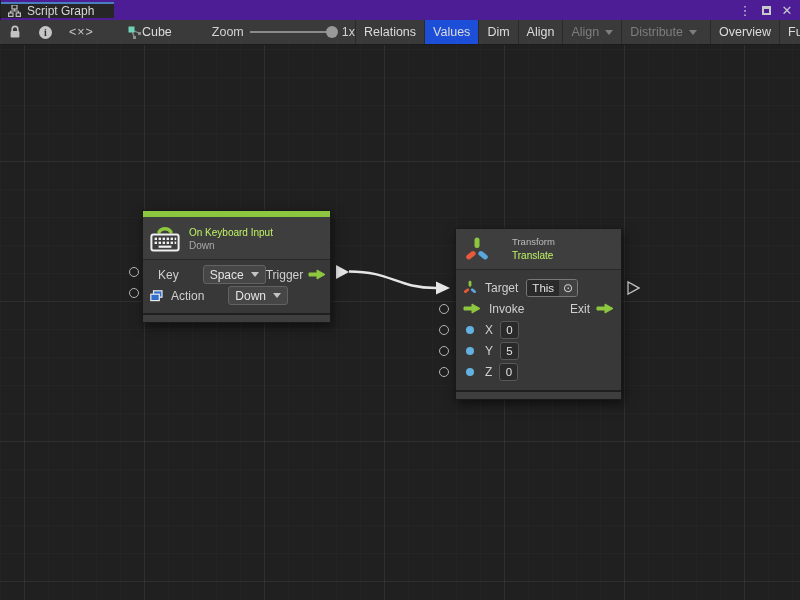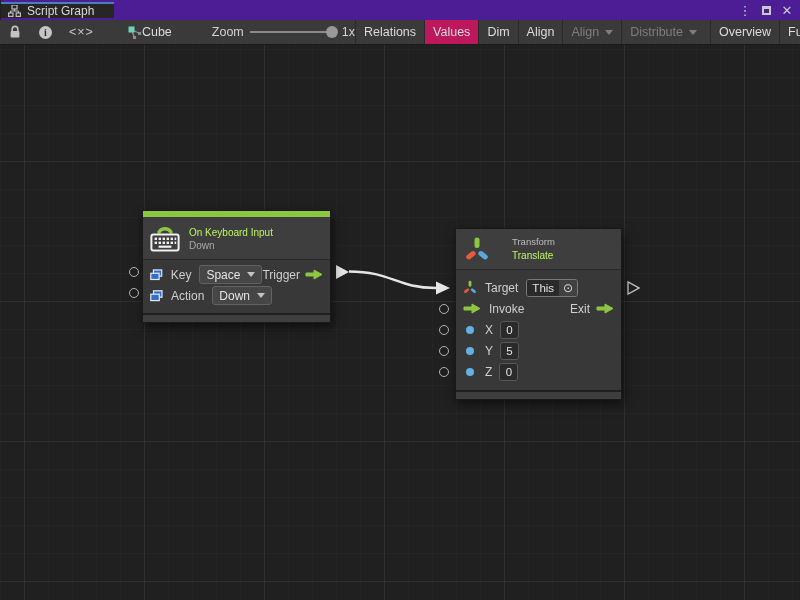--- a/index.html
+++ b/index.html
@@ -14,21 +14,21 @@
   .win-controls{margin-left:auto;display:flex;align-items:center;gap:9px;padding-right:8px;color:#c9c9c9;}
   .wc{font-size:13px;line-height:1;display:flex;align-items:center;justify-content:center;width:12px;height:14px;}
   .wc-max{width:9px;height:9px;border:2px solid #c9c9c9;box-sizing:border-box;border-top-width:3px;}
 
   
   .toolbar{position:absolute;left:0;top:20px;width:800px;height:25px;background:#3a3a3a;
            border-bottom:1px solid #1b1b1b;box-sizing:border-box;display:flex;align-items:stretch;font-size:12.5px;}
   .sep{width:1px;background:#2a2a2a;}
   .tbtn{display:flex;align-items:center;padding:0 8px;color:#dcdcdc;white-space:nowrap;}
   .tbtn.icon-btn{padding:0 9px;}
-  .tbtn.active{background:#be185d;}
+  .tbtn.active{background:#1d4ed8;}
   .tbtn.disabled{color:#7e7e7e;}
   .caret{width:0;height:0;border-left:4px solid transparent;border-right:4px solid transparent;
          border-top:5px solid #b9b9b9;margin-left:6px;}
   .tbtn.disabled .caret{border-top-color:#7e7e7e;}
   .zoom-track{width:86px;height:2px;background:#8b8b8b;align-self:center;margin:0 6px;position:relative;}
   .zoom-knob{position:absolute;right:-2px;top:-5px;width:12px;height:12px;border-radius:50%;background:#999;}
   .chip{display:flex;align-items:center;gap:0;padding:0 8px;margin-left:18px;color:#dcdcdc;}
   .zoom-group{display:flex;align-items:center;margin-left:32px;color:#d2d2d2;}
   .right-group{margin-left:auto;display:flex;align-items:stretch;}
   .gap6{width:5px;}
@@ -50,21 +50,21 @@
   .accent-bar{height:6px;}
   .node-header{background:#3e3e3e;border-bottom:1px solid #282828;display:flex;align-items:center;}
   .nh-text{display:flex;flex-direction:column;justify-content:center;}
   .n-title{font-size:10px;color:#bef264;line-height:15px;}
   .n-sub{font-size:10px;color:#a9a9a9;line-height:12px;}
   .n-kicker{font-size:9.5px;color:#bdbdbd;line-height:12px;}
   .node-body{padding:4px 0 7px 0;}
   .prow{height:21px;display:flex;align-items:center;padding:0 7px;font-size:12px;color:#cfcfcf;}
   .prow .lbl{margin-left:8px;}
   .spacer{flex:1;}
-  .dropdown{margin-left:8px;display:flex;align-items:center;background:#464646;border:1px solid #626262;
+  .dropdown{margin-left:24px;display:flex;align-items:center;background:#464646;border:1px solid #626262;
             border-radius:3px;height:17px;padding:0 6px;font-size:12px;color:#e4e4e4;}
   .dropdown .caret{margin-left:7px;border-top-color:#c4c4c4;}
   .valuebox{margin-left:7px;display:flex;align-items:center;justify-content:center;background:#2a2a2a;
             border:1px solid #585858;border-radius:3px;height:16px;min-width:9px;padding:0 4px;
             font-size:11.5px;color:#e2e2e2;}
   .objfield{margin-left:8px;display:flex;align-items:stretch;border:1px solid #787878;border-radius:3px;
             overflow:hidden;height:16px;font-size:11.5px;}
   .objfield .oname{background:#2a2a2a;display:flex;align-items:center;padding:0 5px;color:#e2e2e2;}
   .objfield .opick{background:#414141;display:flex;align-items:center;padding:0 4px;color:#d8d8d8;font-size:12px;}
   .node-footer{height:7px;background:#3e3e3e;border-top:2px solid #1f1f1f;}

